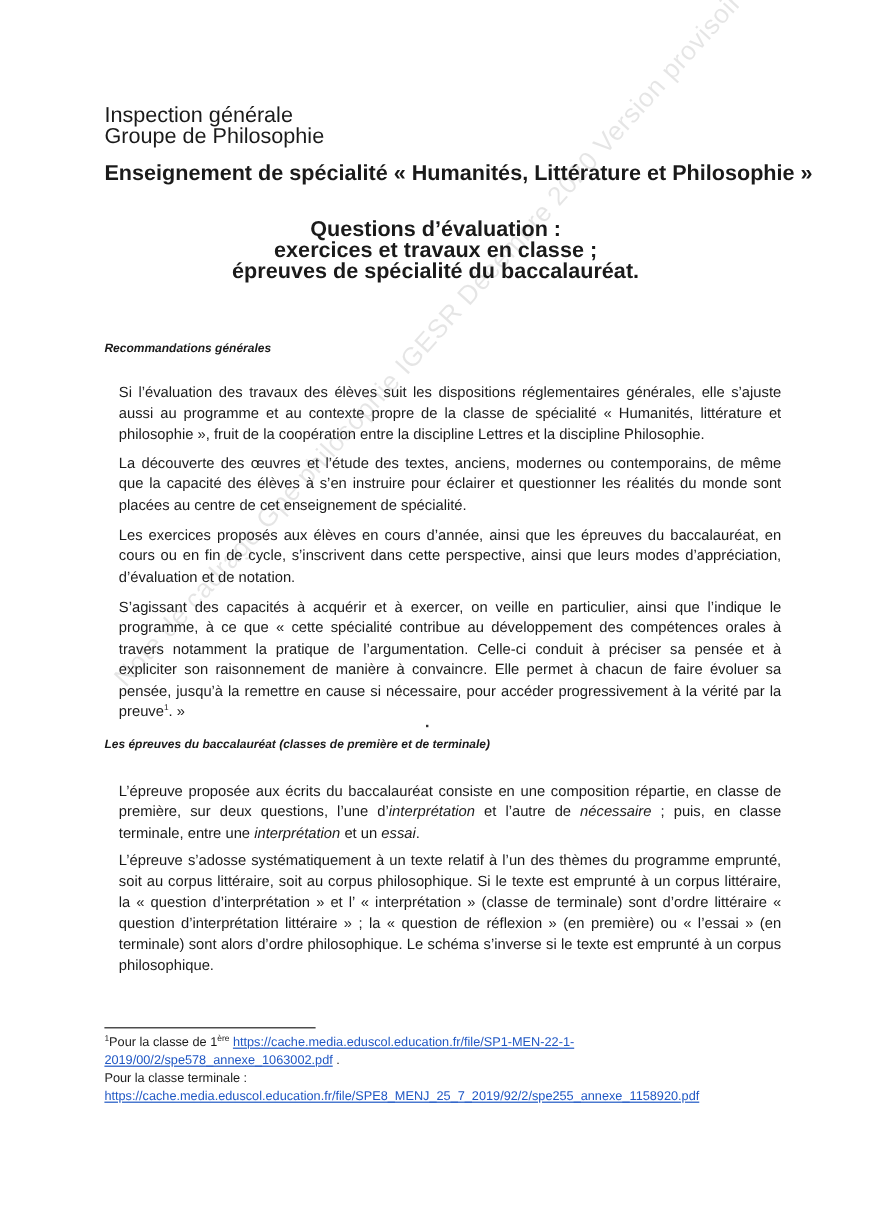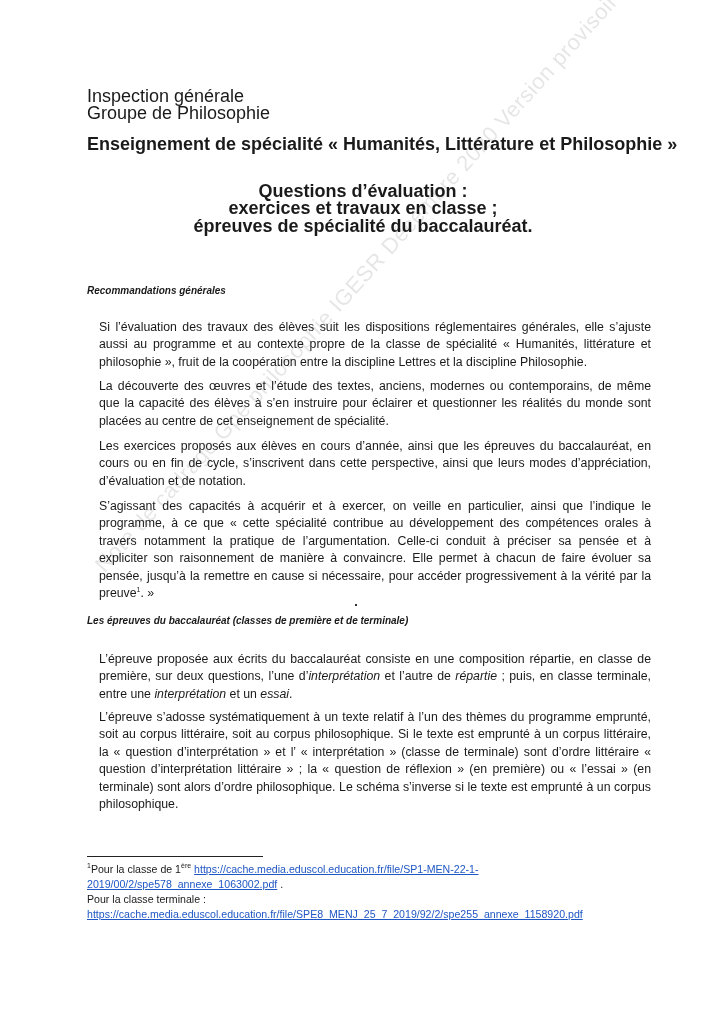--- a/index.html
+++ b/index.html
@@ -36,21 +36,21 @@
 
 <p class="p para" style="top:307px;">Si l’évaluation des travaux des élèves suit les dispositions réglementaires générales, elle s’ajuste aussi au programme et au contexte propre de la classe de spécialité « Humanités, littérature et philosophie », fruit de la coopération entre la discipline Lettres et la discipline Philosophie.</p>
 <p class="p para" style="top:366px;">La découverte des œuvres et l’étude des textes, anciens, modernes ou contemporains, de même que la capacité des élèves à s’en instruire pour éclairer et questionner les réalités du monde sont placées au centre de cet enseignement de spécialité.</p>
 <p class="p para" style="top:426px;">Les exercices proposés aux élèves en cours d’année, ainsi que les épreuves du baccalauréat, en cours ou en fin de cycle, s’inscrivent dans cette perspective, ainsi que leurs modes d’appréciation, d’évaluation et de notation.</p>
 <p class="p para" style="top:486px;"><span>S’agissant des capacités à acquérir et à exercer, on veille en particulier, ainsi que l’indique le programme, à ce que « cette spécialité contribue au développement des compétences orales à travers notamment la pratique de l’argumentation. Celle-ci conduit à préciser sa pensée et à expliciter son raisonnement de manière à convaincre. Elle permet à chacun de faire évoluer sa pensée, jusqu’à la remettre en cause si nécessaire, pour accéder progressivement à la vérité par la preuve</span><sup>1</sup><span>. »</span></p>
 
 <div class="dot"></div>
 
 <div class="h2" style="top:615px;">Les épreuves du baccalauréat (classes de première et de terminale)</div>
 
-<p class="p para" style="top:639px;"><span>L’épreuve proposée aux écrits du baccalauréat consiste en une composition répartie, en classe de première, sur deux questions, l’une d’</span><i>interprétation</i><span> et l’autre de </span><i>répartie</i><span> ; puis, en classe terminale, entre une </span><i>interprétation</i><span> et un </span><i>essai</i><span>.</span></p>
+<p class="p para" style="top:639px;"><span>L’épreuve proposée aux écrits du baccalauréat consiste en une composition répartie, en classe de première, sur deux questions, l’une d’</span><i>interprétation</i><span> et l’autre de </span><i>nécessaire</i><span> ; puis, en classe terminale, entre une </span><i>interprétation</i><span> et un </span><i>essai</i><span>.</span></p>
 
 <p class="p para" style="top:697px;">L’épreuve s’adosse systématiquement à un texte relatif à l’un des thèmes du programme emprunté, soit au corpus littéraire, soit au corpus philosophique. Si le texte est emprunté à un corpus littéraire, la « question d’interprétation » et l’ « interprétation » (classe de terminale) sont d’ordre littéraire « question d’interprétation littéraire » ; la « question de réflexion » (en première) ou « l’essai » (en terminale) sont alors d’ordre philosophique. Le schéma s’inverse si le texte est emprunté à un corpus philosophique.</p>
 
 <div class="rule"></div>
 
 <div class="foot" style="top:862px;"><sup>1</sup><span>Pour la classe de 1</span><sup>ère</sup> <a class="link">https://cache.media.eduscol.education.fr/file/SP1-MEN-22-1-</a></div>
 <div class="foot" style="top:877px;"><a class="link">2019/00/2/spe578_annexe_1063002.pdf</a><span> .</span></div>
 <div class="foot" style="top:892px;text-align:right;">Pour la classe terminale :</div>
 <div class="foot" style="top:907px;"><a class="link">https://cache.media.eduscol.education.fr/file/SPE8_MENJ_25_7_2019/92/2/spe255_annexe_1158920.pdf</a></div>
 

